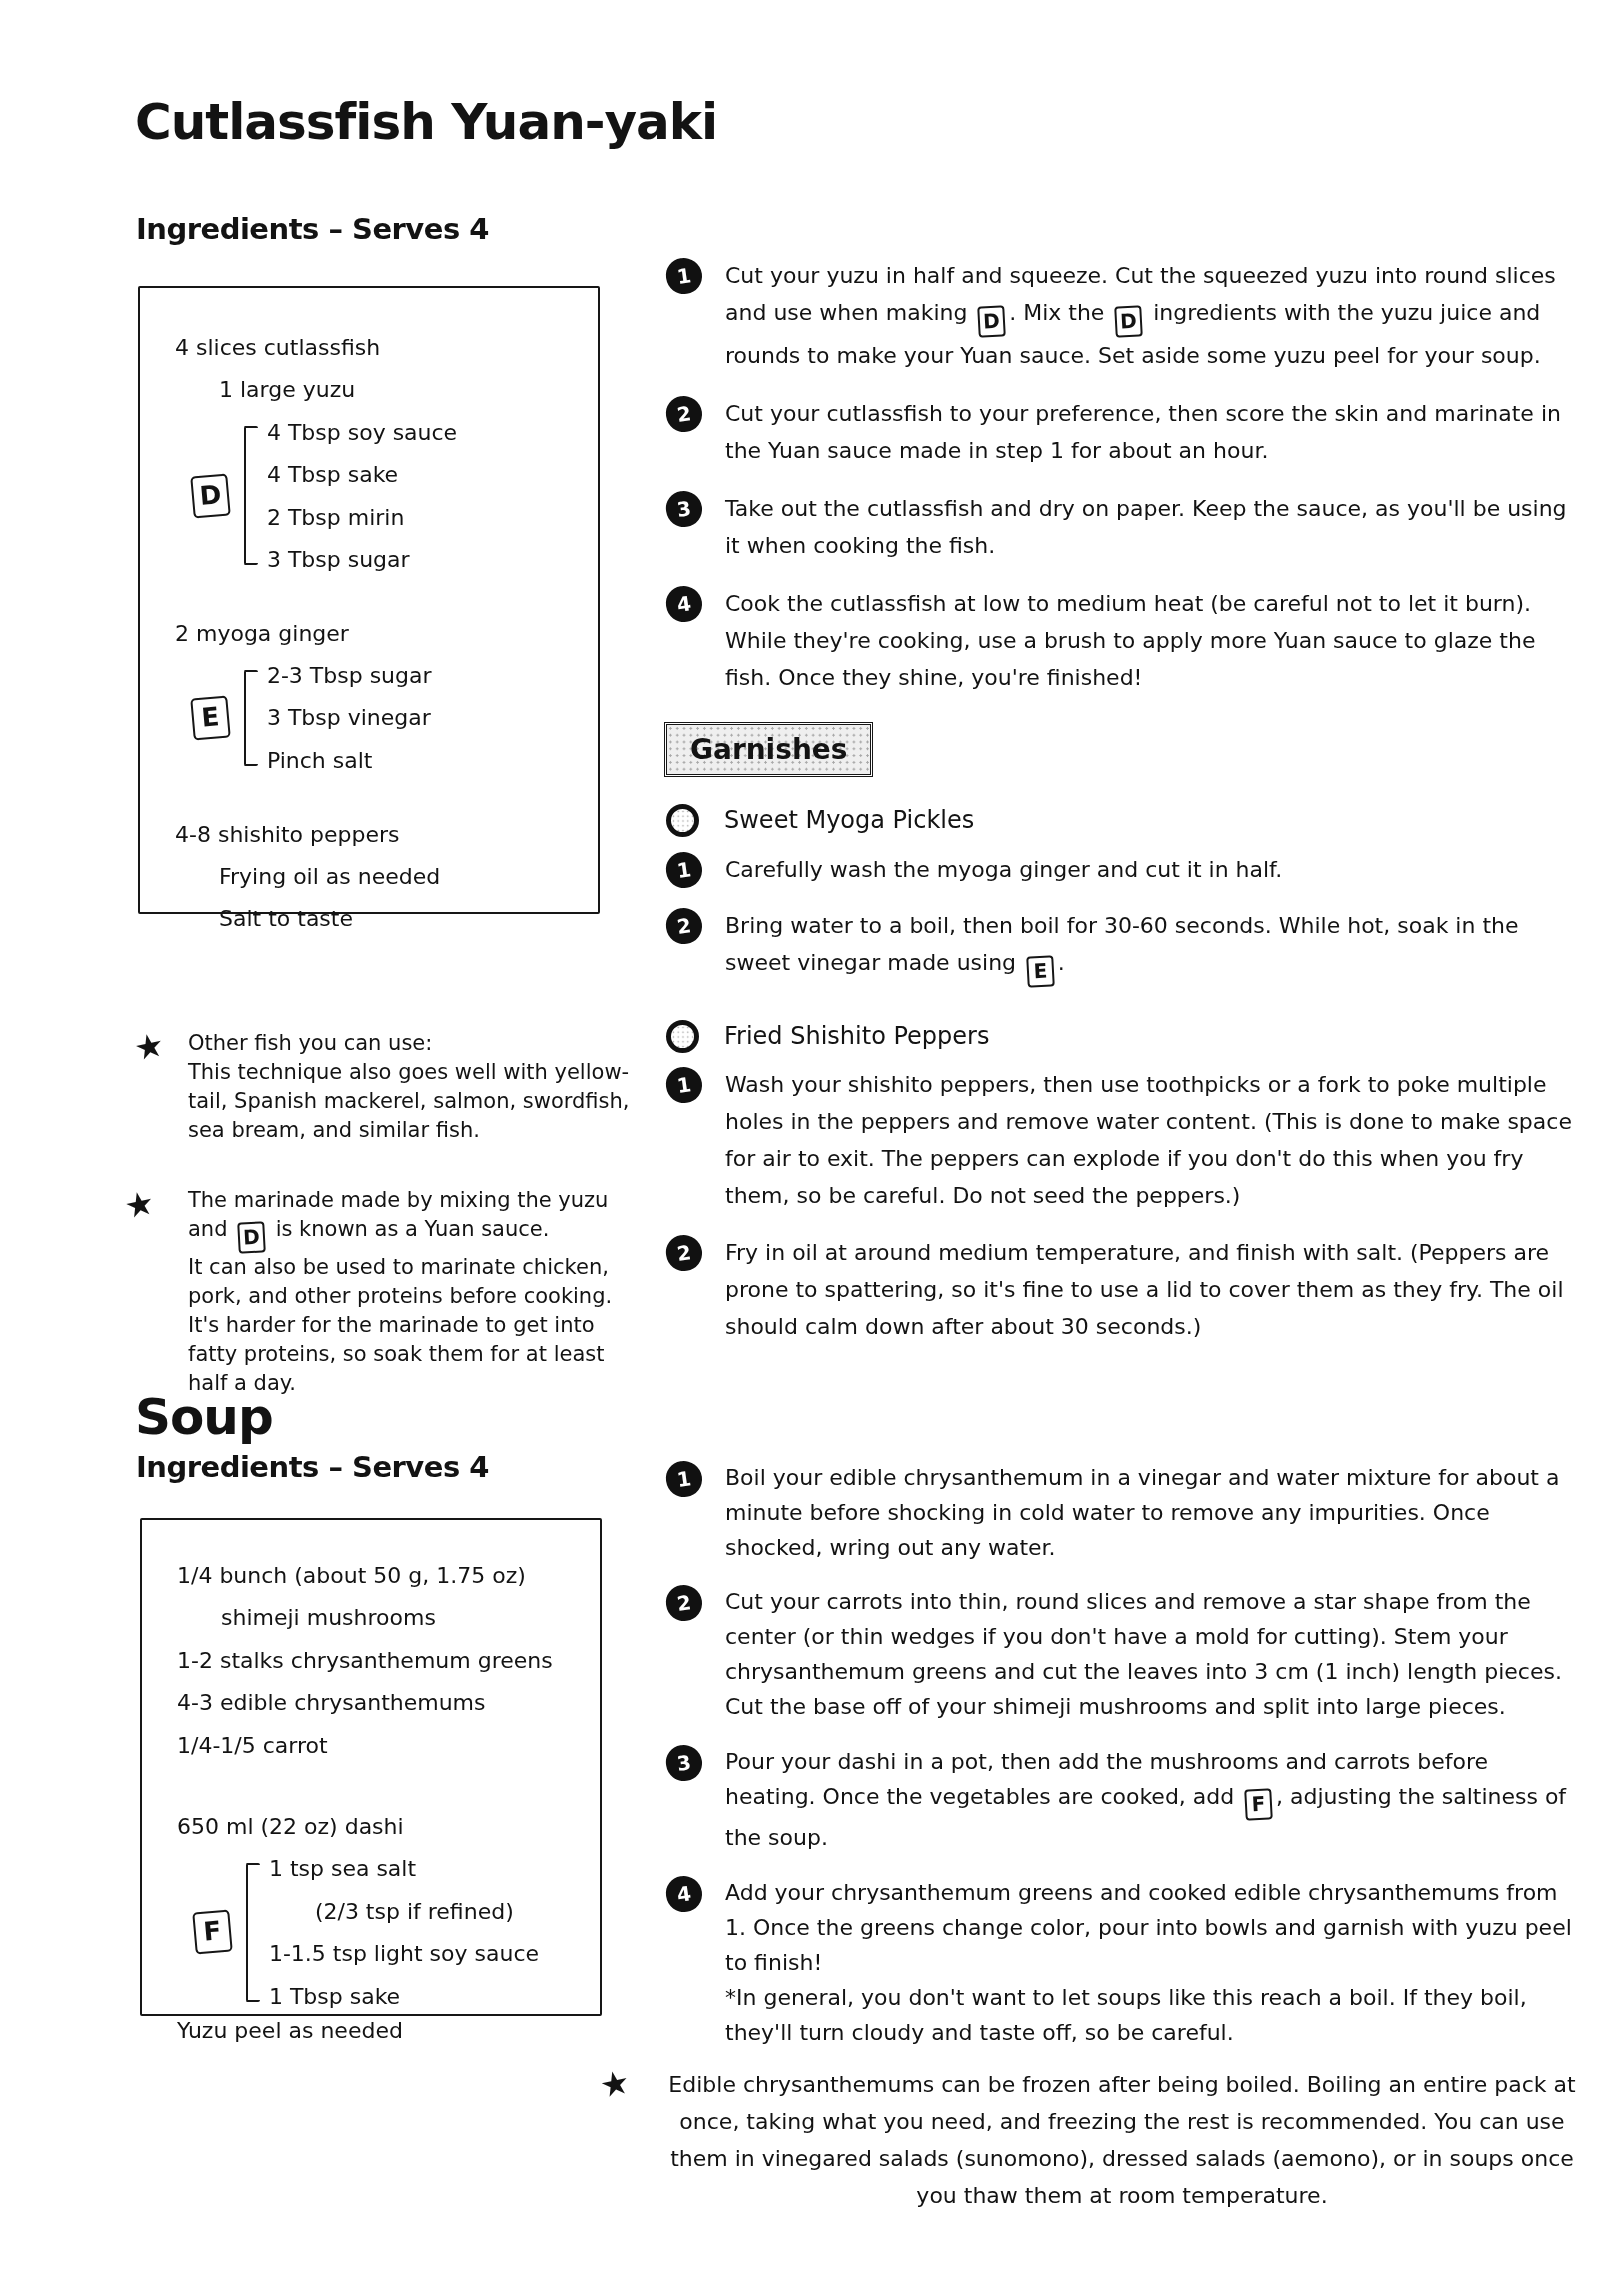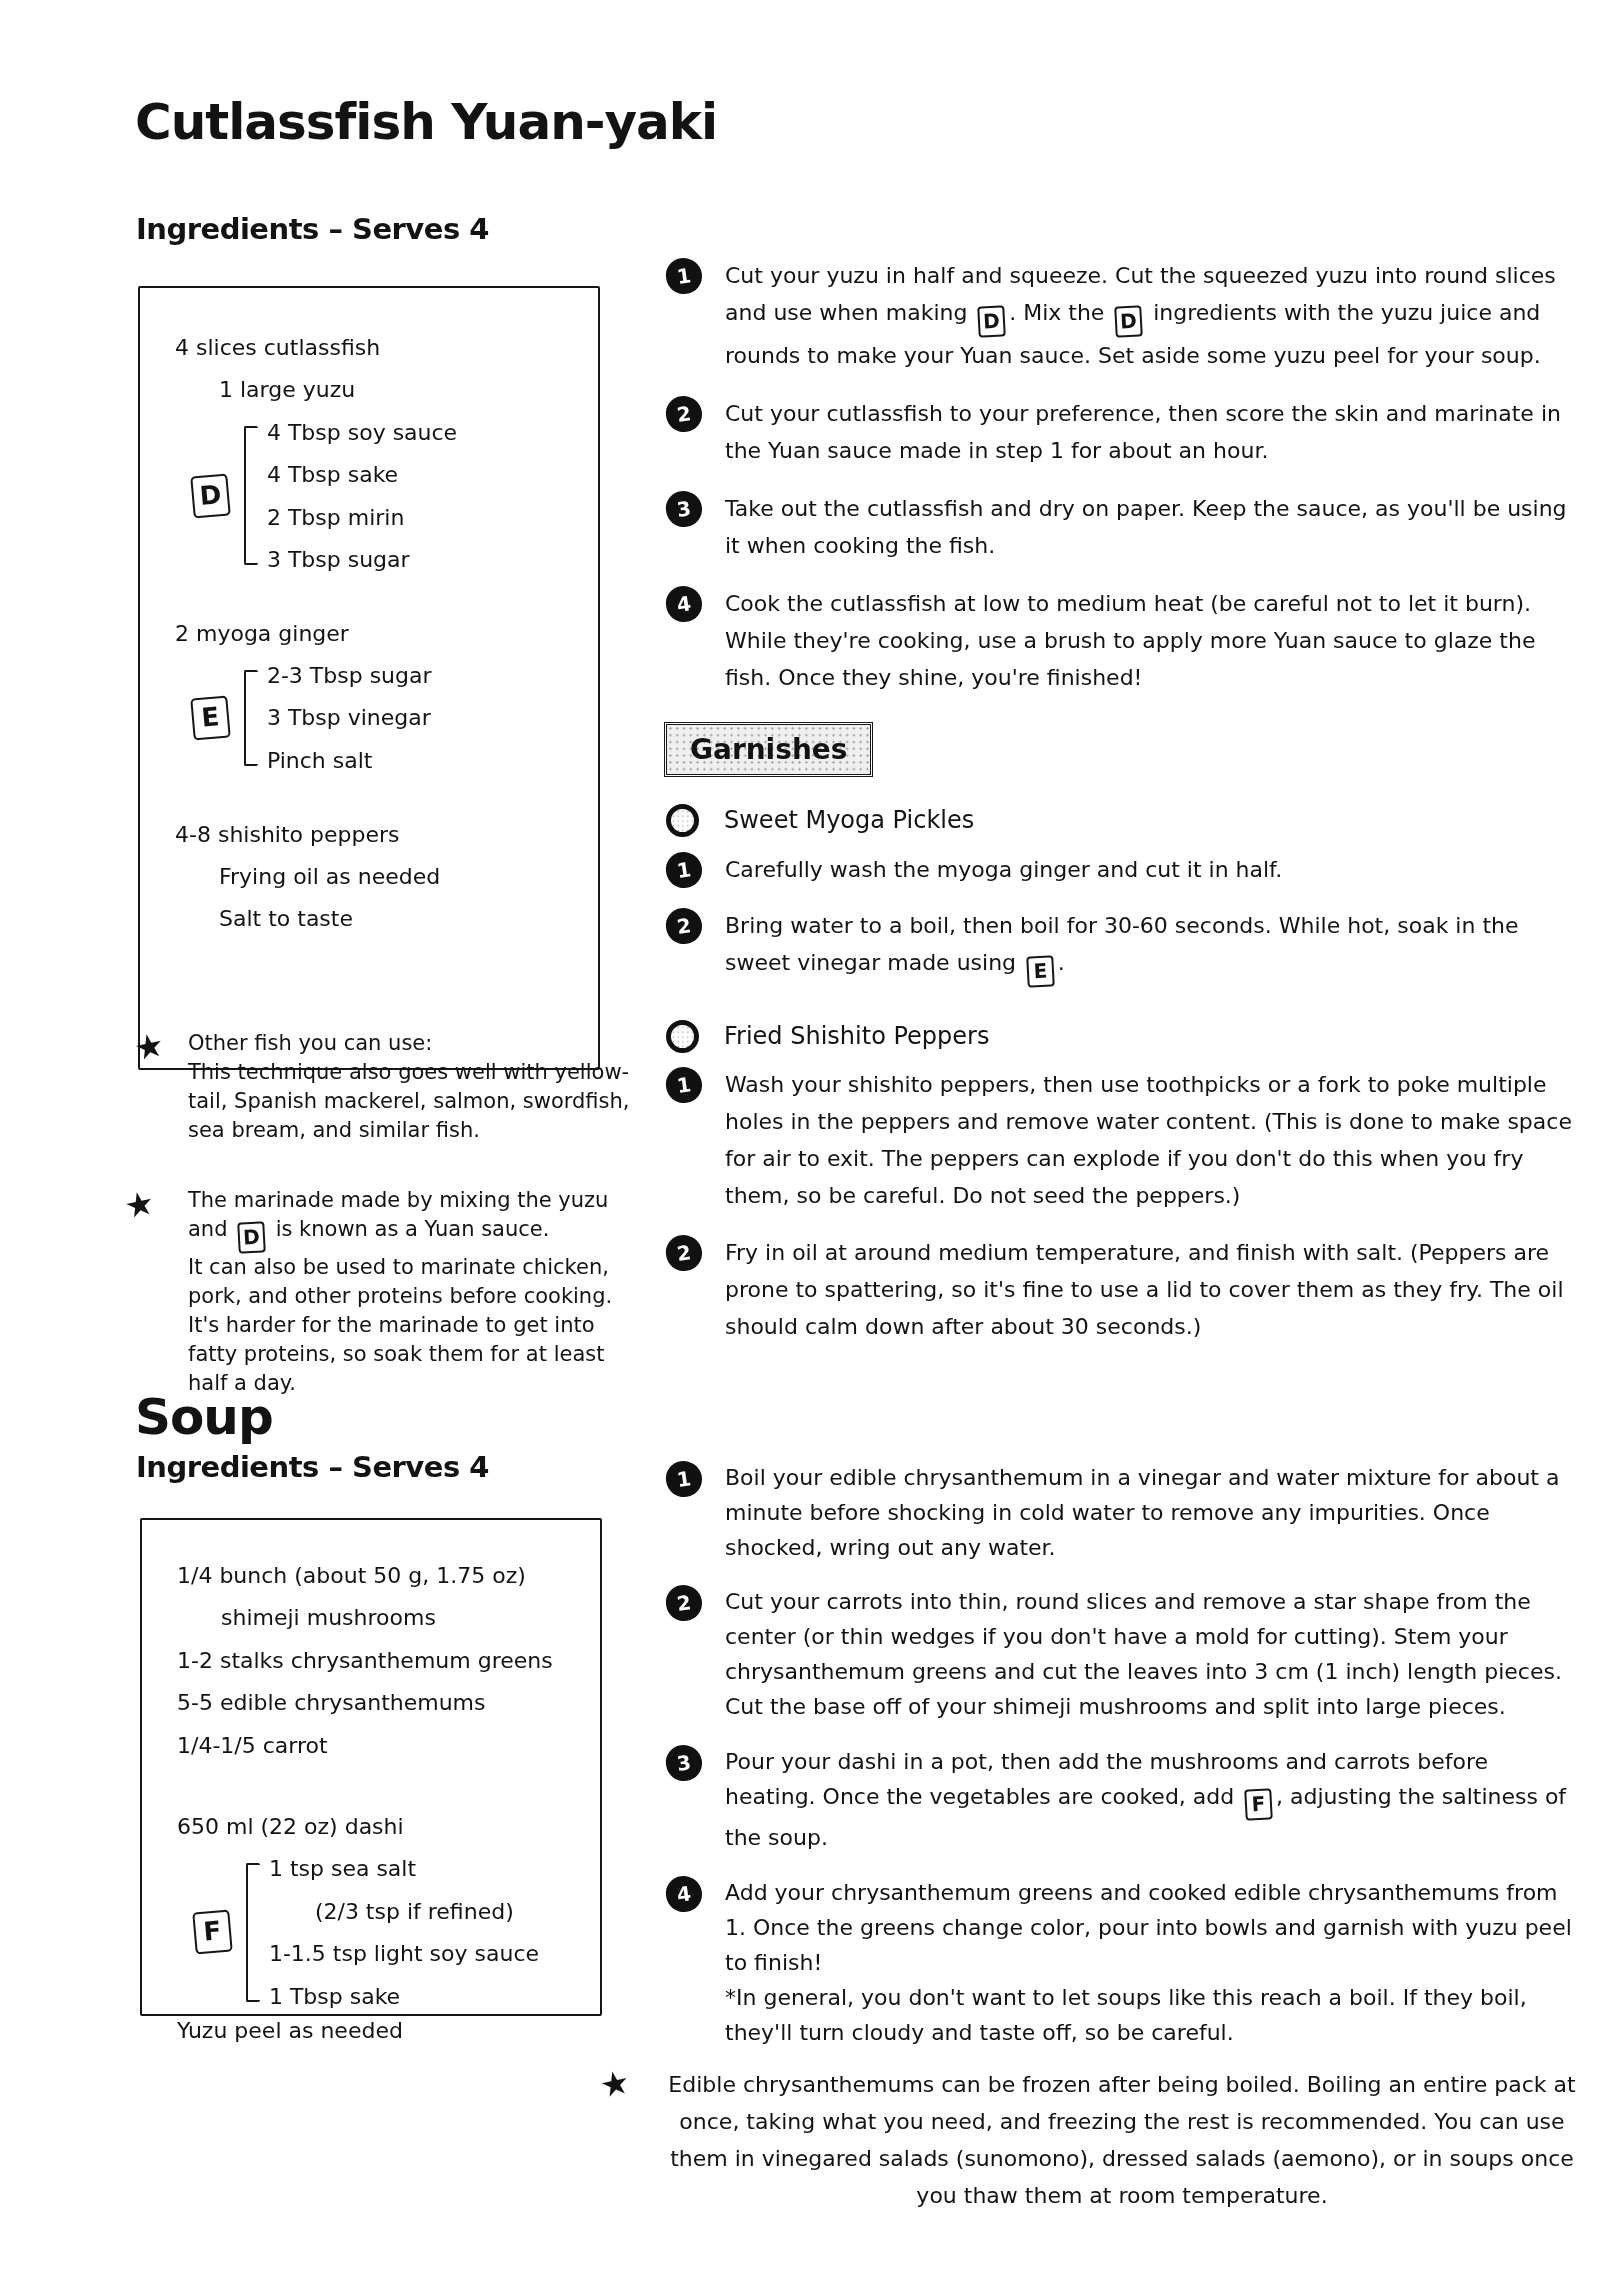--- a/index.html
+++ b/index.html
@@ -99,21 +99,21 @@
   .mb34 { margin-bottom: 33px !important; }
   .hdr-gap { height: 29px; }
 </style>
 </head>
 <body>
 
 <div class="abs recipe-title" style="left:135px; top:93px;">Cutlassfish Yuan-yaki</div>
 
 <div class="abs ing-heading" style="left:136px; top:212px;">Ingredients – Serves 4</div>
 
-<div class="abs ing-box" style="left:138px; top:286px; width:462px; height:784px;">
+<div class="abs ing-box" style="left:138px; top:286px; width:462px; height:628px;">
   <div class="ing-row">4 slices cutlassfish</div>
   <div class="ing-row ind1">1 large yuzu</div>
 
   <div class="group">
     <span class="group-label">D</span>
     <div class="bracket">
       <div class="ing-row">4 Tbsp soy sauce</div>
       <div class="ing-row">4 Tbsp sake</div>
       <div class="ing-row">2 Tbsp mirin</div>
       <div class="ing-row">3 Tbsp sugar</div>
@@ -149,21 +149,21 @@
 </div>
 
 <div class="abs recipe-title" style="left:135px; top:1388px;">Soup</div>
 
 <div class="abs ing-heading" style="left:136px; top:1450px;">Ingredients – Serves 4</div>
 
 <div class="abs ing-box" style="left:140px; top:1518px; width:462px; height:498px; padding-top:42px;">
   <div class="ing-row">1/4 bunch (about 50 g, 1.75 oz)</div>
   <div class="ing-row ind1">shimeji mushrooms</div>
   <div class="ing-row">1-2 stalks chrysanthemum greens</div>
-  <div class="ing-row">5-5 edible chrysanthemums</div>
+  <div class="ing-row">4-3 edible chrysanthemums</div>
 
 
   <div class="ing-row">1/4-1/5 carrot</div>
   <div class="gap-row"></div>
   <div class="ing-row">650 ml (22 oz) dashi</div>
 
   <div class="group">
     <span class="group-label">F</span>
     <div class="bracket">
       <div class="ing-row">1 tsp sea salt</div>

